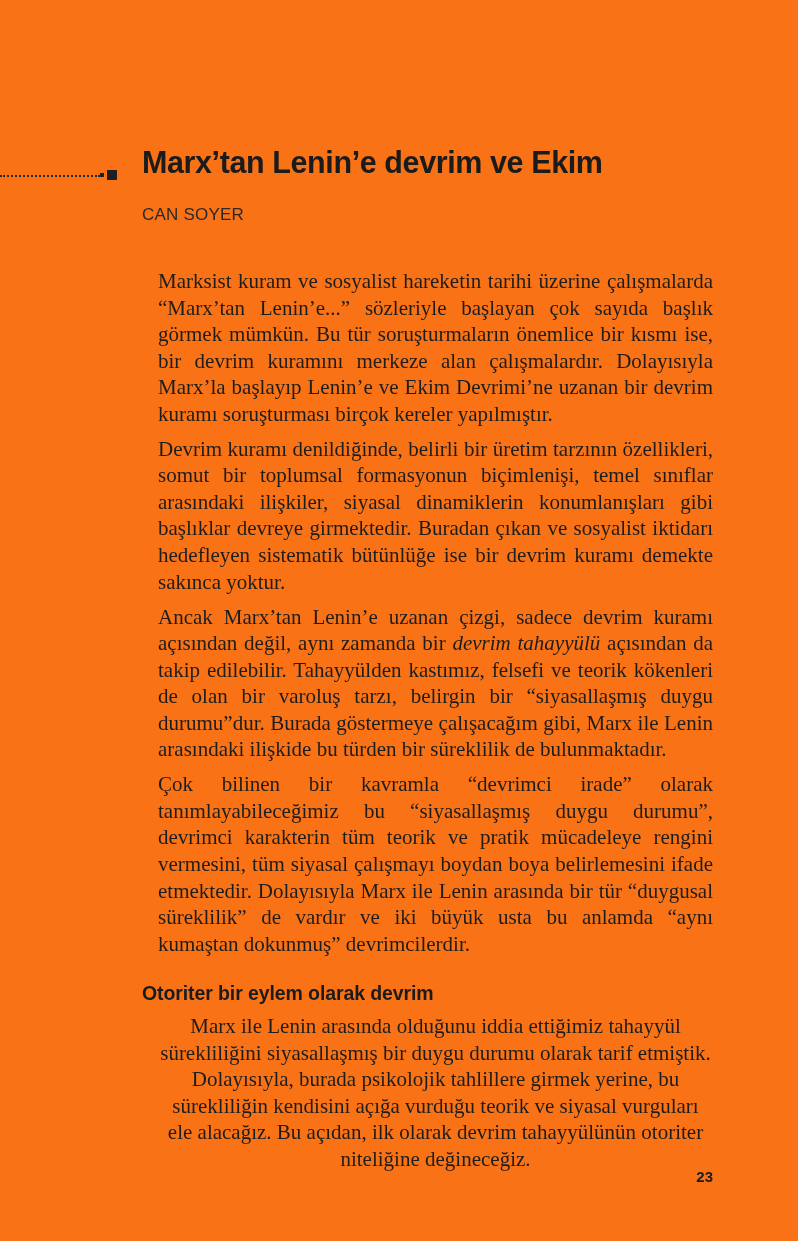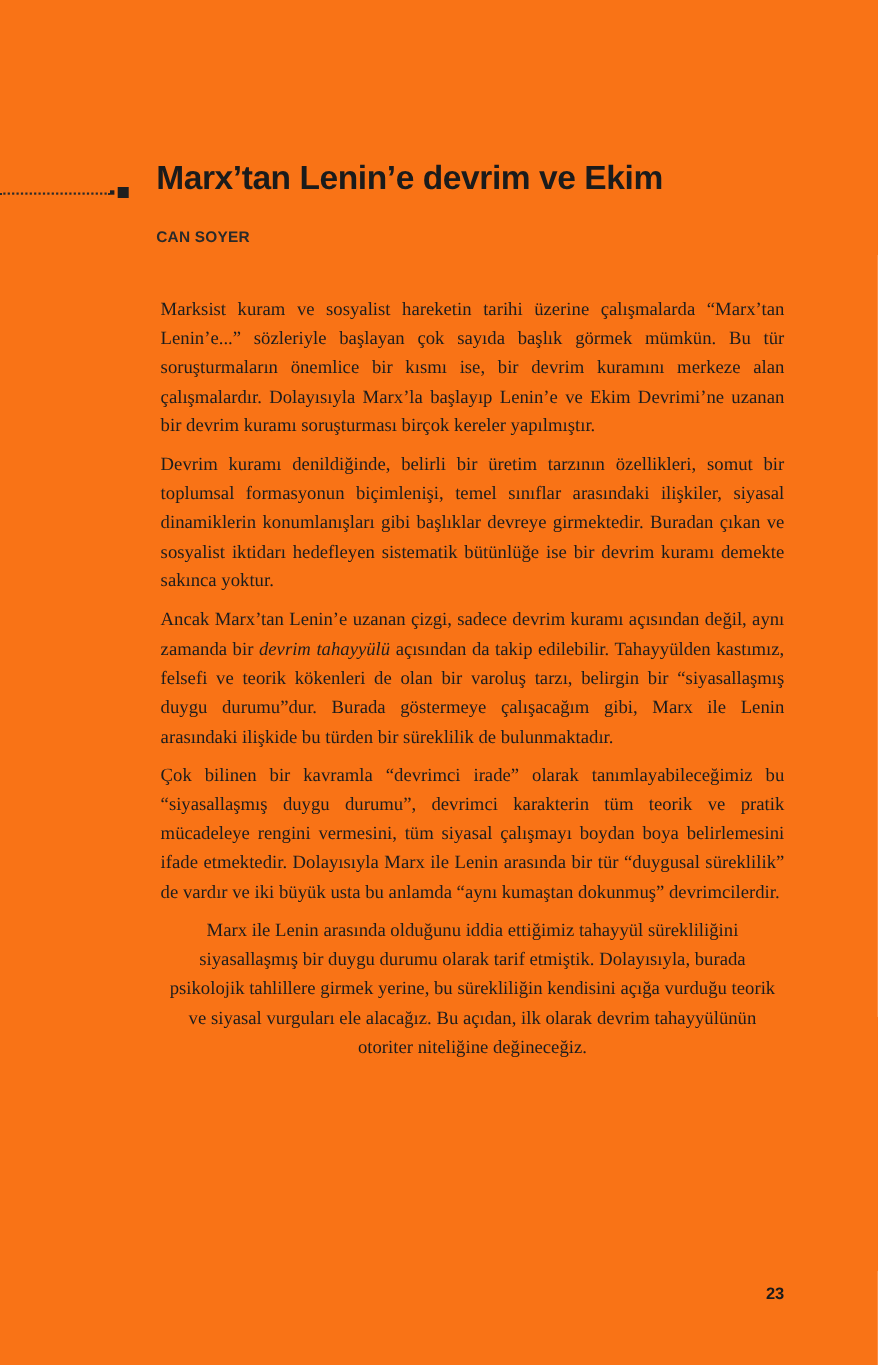--- a/index.html
+++ b/index.html
@@ -68,40 +68,40 @@
     font-weight: bold;
     font-size: 30.5px;
     line-height: 36px;
     letter-spacing: -0.4px;
     color: #1b1b1b;
     margin: 0;
     white-space: nowrap;
   }
   .byline {
     font-family: "Liberation Sans", sans-serif;
-    font-weight: bold;
-    font-size: 14px;
+    font-weight: normal;
+    font-size: 17px;
     line-height: 20px;
     letter-spacing: 0.2px;
     color: #2a2a2a;
     margin: 0;
     padding-top: 25px;
   }
 
   
   .content {
     position: absolute;
     left: 142px;
     top: 268px;
     width: 571px;
   }
   .content p {
-    margin: 0 0 0 4px;
+    margin: 0 0 0 16px;
     font-family: "Liberation Serif", serif;
-    font-size: 17px;
+    font-size: 21px;
     line-height: 26.55px;
     text-align: justify;
     text-justify: inter-word;
     color: #1d1d1d;
     hyphens: manual;
   }
   .content p + p {
     margin-top: 8.5px;
   }
   .content p:last-child {
@@ -153,20 +153,21 @@
   <div class="content">
 
     <p>Marksist kuram ve sosyalist hareketin tarihi üzerine çalışmalarda “Marx’tan Lenin’e...” sözleriyle başlayan çok sayıda başlık görmek mümkün. Bu tür soruşturmaların önemlice bir kısmı ise, bir devrim kuramını merkeze alan çalışmalardır. Dolayısıyla Marx’la başlayıp Lenin’e ve Ekim Devrimi’ne uzanan bir devrim kuramı soruşturması birçok kereler yapılmıştır.</p>
 
     <p>Devrim kuramı denildiğinde, belirli bir üretim tarzının özellikleri, somut bir toplumsal formasyonun biçimlenişi, temel sınıflar arasındaki ilişkiler, siyasal dinamiklerin konumlanışları gibi başlıklar devreye girmektedir. Buradan çıkan ve sosyalist iktidarı hedefleyen sistematik bütünlüğe ise bir devrim kuramı demekte sakınca yoktur.</p>
 
     <p><span>Ancak Marx’tan Lenin’e uzanan çizgi, sadece devrim kuramı açısından değil, aynı zamanda bir </span><em>devrim tahayyülü</em><span> açısından da takip edilebilir. Tahayyülden kastımız, felsefi ve teorik kökenleri de olan bir varoluş tarzı, belirgin bir “siyasallaşmış duygu durumu”dur. Burada göstermeye çalışacağım gibi, Marx ile Lenin arasındaki ilişkide bu türden bir süreklilik de bulunmaktadır.</span></p>
 
     <p>Çok bilinen bir kavramla “devrimci irade” olarak tanımlayabileceğimiz bu “siyasallaşmış duygu durumu”, devrimci karakterin tüm teorik ve pratik mücadeleye rengini vermesini, tüm siyasal çalışmayı boydan boya belirlemesini ifade etmektedir. Dolayısıyla Marx ile Lenin arasında bir tür “duygusal süreklilik” de vardır ve iki büyük usta bu anlamda “aynı kumaştan dokunmuş” devrimcilerdir.</p>
 
+    <h2 class="section-heading">Otoriter bir eylem olarak devrim</h2>
 
     <p>Marx ile Lenin arasında olduğunu iddia ettiğimiz tahayyül sürekliliğini siyasallaşmış bir duygu durumu olarak tarif etmiştik. Dolayısıyla, burada psikolojik tahlillere girmek yerine, bu sürekliliğin kendisini açığa vurduğu teorik ve siyasal vurguları ele alacağız. Bu açıdan, ilk olarak devrim tahayyülünün otoriter niteliğine değineceğiz.</p>
 
   </div>
 
   <div class="folio">23</div>
 
 </div>
 
 </body></html>

